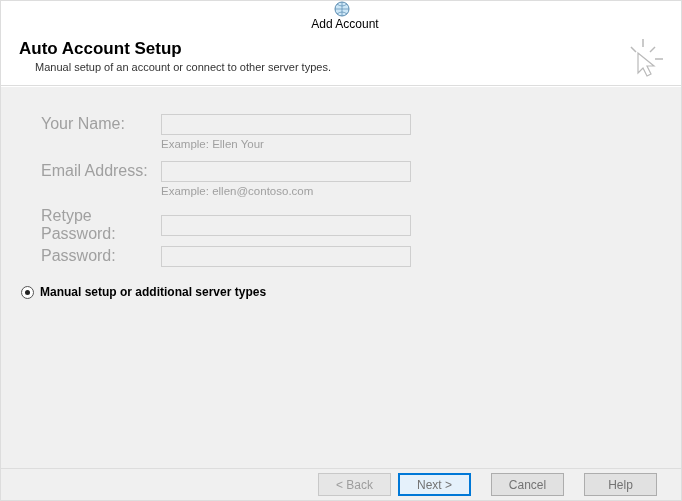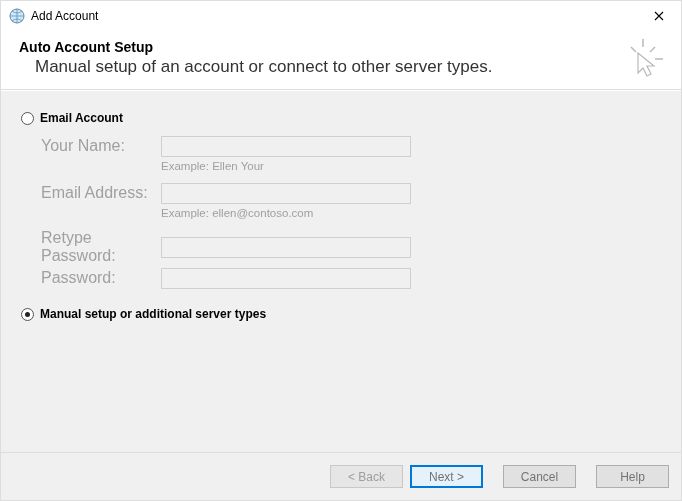--- a/index.html
+++ b/index.html
@@ -20,20 +20,21 @@
     display: flex;
     flex-direction: column;
     border: 1px solid #ddd;
   }
   .titlebar {
     height: 30px;
     display: flex;
     align-items: center;
     padding: 0 0 0 8px;
     background: #fff;
+    flex-direction: column;
   }
   .titlebar .app-icon {
     width: 16px; height: 16px;
     margin-right: 6px;
     display: inline-flex;
     align-items: center;
     justify-content: center;
   }
   .titlebar .title {
     flex: 1;
@@ -52,25 +53,25 @@
     cursor: default;
   }
   .header {
     background: #fff;
     padding: 8px 18px 12px 18px;
     position: relative;
     border-bottom: 1px solid #ddd;
   }
   .header .page-title {
     font-weight: bold;
-    font-size: 14px;
+    font-size: 17px;
     color: #000;
   }
   .header .page-sub {
-    font-size: 17px;
+    font-size: 11px;
     color: #333;
     margin: 2px 0 0 16px;
   }
   .header .cursor-graphic {
     position: absolute;
     right: 18px;
     top: 8px;
     width: 40px; height: 40px;
     color: #b9b9b9;
   }
@@ -140,27 +141,27 @@
   .pw-hint {
     margin-left: 140px;
     color: #a0a0a0;
     font-size: 11.5px;
     padding-top: 3px;
   }
   .section2 {
     margin-top: 18px;
   }
   .footer {
-    height: 48px;
+    height: 32px;
     background: #f0f0f0;
     border-top: 1px solid #ddd;
     display: flex;
     align-items: center;
     justify-content: flex-end;
-    padding: 0 12px;
+    padding: 0 24px;
     gap: 7px;
   }
   .btn {
     min-width: 73px;
     height: 23px;
     border: 1px solid #adadad;
     background: #e1e1e1;
     font-size: 12px;
     font-family: inherit;
     color: #737373;
@@ -212,24 +213,20 @@
           <line x1="40" y1="20" x2="32" y2="20"></line>
           <line x1="8" y1="8" x2="13" y2="13"></line>
         </g>
         <path d="M15 14 L15 34 L20 29 L24 37 L28 35 L24 27 L31 27 Z" fill="#fff" stroke="#b9b9b9" stroke-width="1.2"></path>
       </svg>
     </div>
   </div>
 
   <div class="content">
 
-    <div class="radio-row">
-      <span class="radio"></span>
-      <span class="radio-label">Email Account</span>
-    </div>
 
     <div class="form-grid">
       <div class="form-row">
         <span class="form-label">Your Name:</span>
         <span class="form-input"></span>
       </div>
       <div class="form-hint-row">
         <span class="form-hint">Example: Ellen Your</span>
       </div>
 

